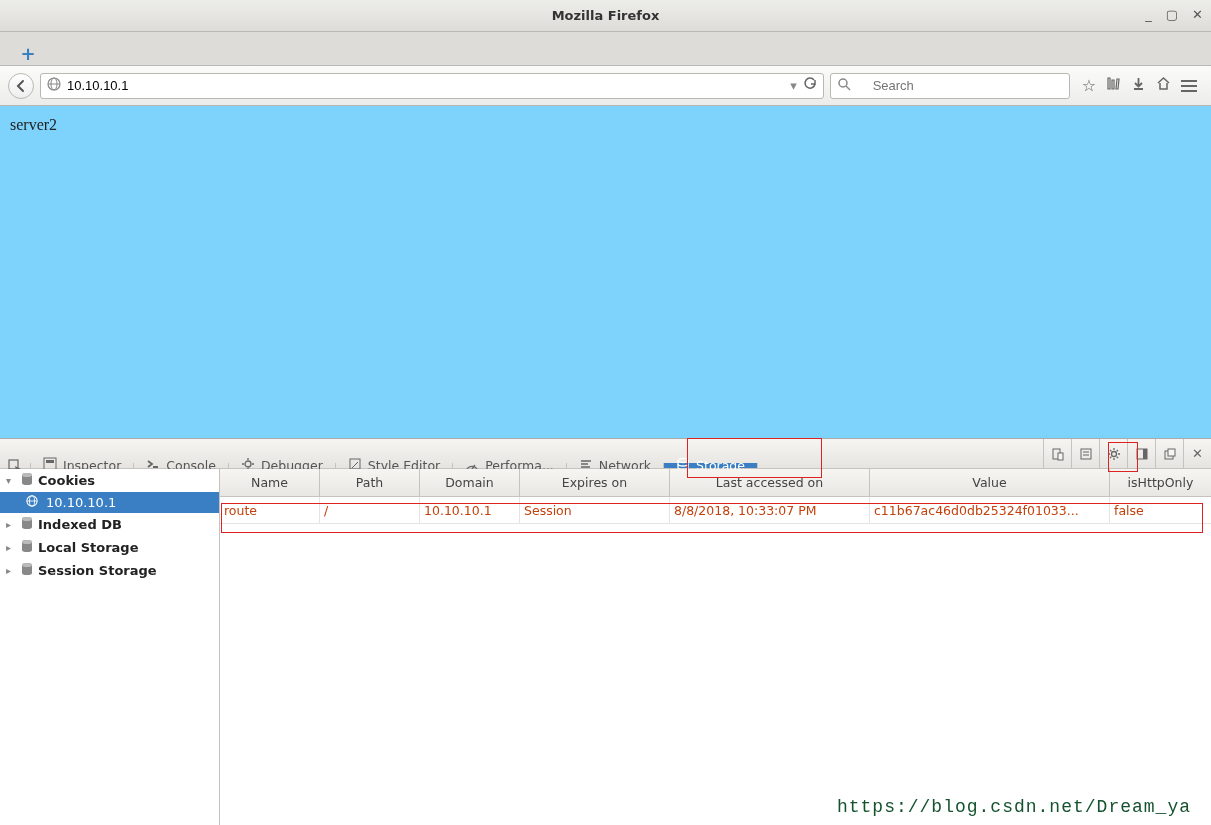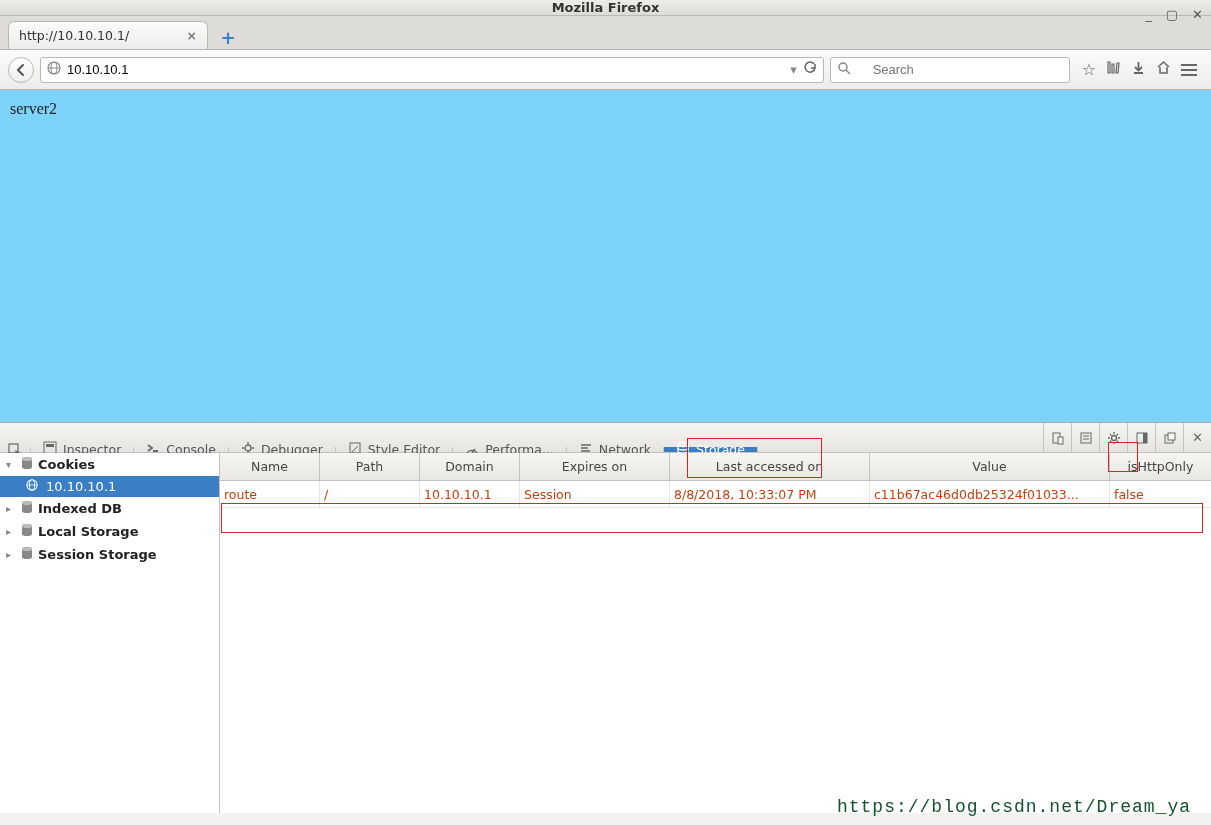--- a/index.html
+++ b/index.html
@@ -13,21 +13,21 @@
     color: #222;
   }
   .window {
     background: #f2f2f0;
     width: 1211px;
     height: 825px;
     position: relative;
   }
   
   .titlebar {
-    height: 16px;
+    height: 32px;
     background: linear-gradient(#ededea, #dedcd8);
     border-bottom: 1px solid #b8b8b4;
     display:flex;
     align-items:center;
     justify-content:center;
     position:relative;
   }
   .titlebar .title { font-weight:bold; color:#333; }
   .titlebar .win-controls {
     position:absolute; right:8px; top:0; height:28px; display:flex; align-items:center; gap:14px;
@@ -180,24 +180,20 @@
   <div class="titlebar">
     <span class="title">Mozilla Firefox</span>
     <div class="win-controls">
       <span>_</span>
       <span>▢</span>
       <span>✕</span>
     </div>
   </div>
 
   <div class="tabstrip">
-    <div class="browser-tab">
-      <span>http://10.10.10.1/</span>
-      <span class="tab-close">×</span>
-    </div>
     <div class="new-tab">+</div>
   </div>
 
   <div class="navtoolbar">
     <div class="nav-back">
       <svg width="14" height="14" viewBox="0 0 14 14">
           <path d="M9 2 L4 7 L9 12" stroke="#555" stroke-width="2" fill="none" stroke-linecap="round"></path>
         </svg>
     </div>
     <div class="urlbox">

